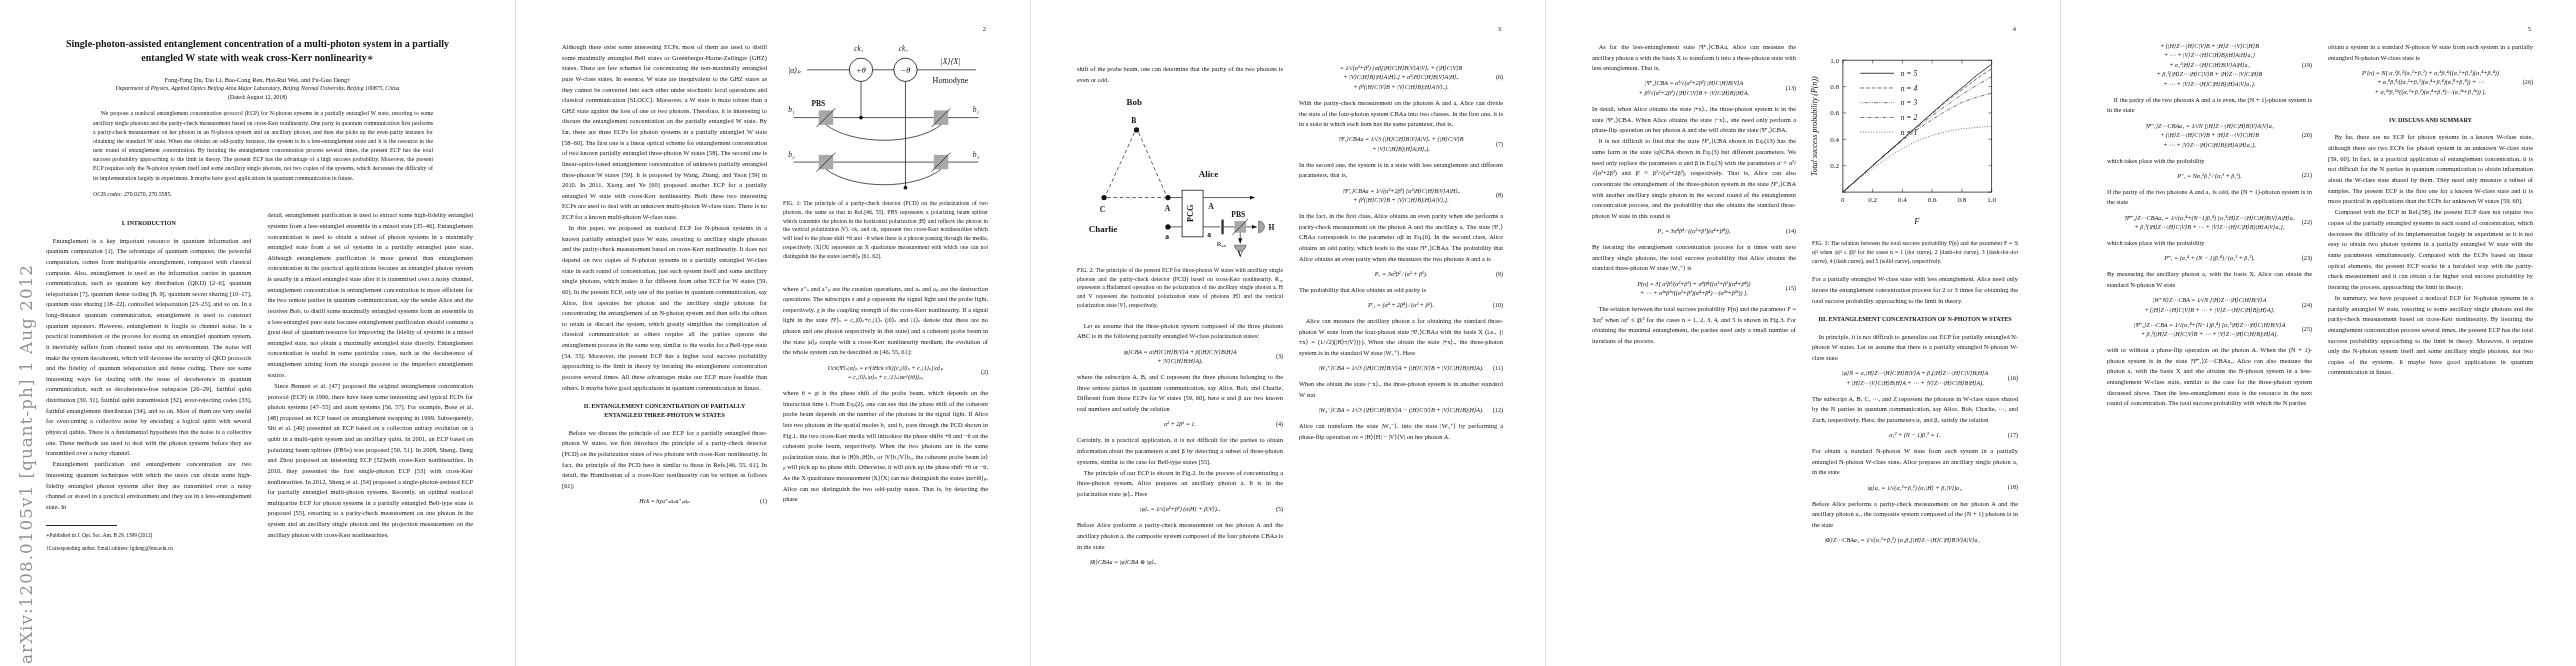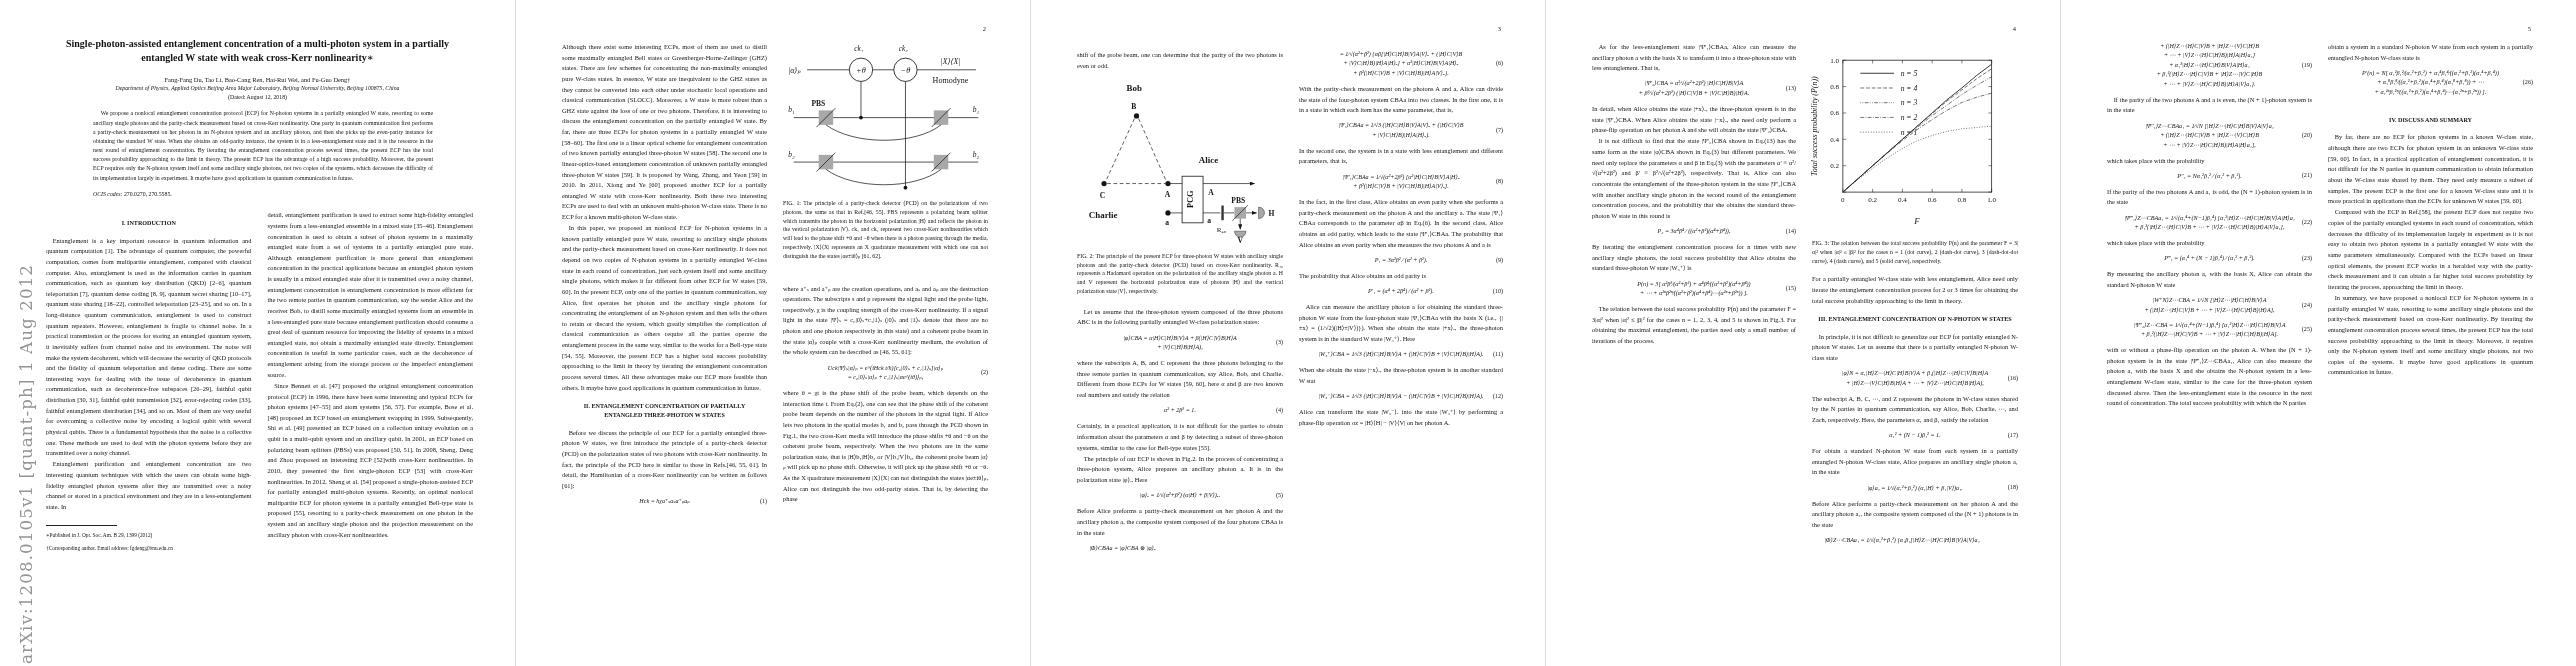--- a/index.html
+++ b/index.html
@@ -131,21 +131,21 @@
         <p class="par cont" style="margin-top:23px;">where a⁺ₛ and a⁺ₚ are the creation operations, and aₛ and aₚ are the destruction operations. The subscripts s and p represent the signal light and the probe light, respectively. χ is the coupling strength of the cross-Kerr nonlinearity. If a signal light in the state |Ψ⟩ₛ = c₀|0⟩ₛ+c₁|1⟩ₛ (|0⟩ₛ and |1⟩ₛ denote that there are no photon and one photon respectively in this state) and a coherent probe beam in the state |α⟩ₚ couple with a cross-Kerr nonlinearity medium, the evolution of the whole system can be described as [46, 55, 61]:</p>
         <div class="eq"><span>Uck|Ψ⟩ₛ|α⟩ₚ = e^(iHck t/ħ)[c₀|0⟩ₛ + c₁|1⟩ₛ]|α⟩ₚ
 = c₀|0⟩ₛ|α⟩ₚ + c₁|1⟩ₛ|αe^(iθ)⟩ₚ,</span><span class="num">(2)</span></div>
         <p class="par cont">where θ = χt is the phase shift of the probe beam, which depends on the interaction time t. From Eq.(2), one can see that the phase shift of the coherent probe beam depends on the number of the photons in the signal light. If Alice lets two photons in the spatial modes b₁ and b₂ pass through the PCD shown in Fig.1, the two cross-Kerr media will introduce the phase shifts +θ and −θ on the coherent probe beam, respectively. When the two photons are in the same polarization state, that is |H⟩b₁|H⟩b₂ or |V⟩b₁|V⟩b₂, the coherent probe beam |α⟩ₚ will pick up no phase shift. Otherwise, it will pick up the phase shift +θ or −θ. As the X quadrature measurement |X⟩⟨X| can not distinguish the states |αe±iθ⟩ₚ, Alice can not distinguish the two odd-parity states. That is, by detecting the phase</p>
       </div>
     </div>
   </div>
 
   <div class="page">
     <div class="pageno">3</div>
-    <div class="cols" style="padding-top:50px;">
+    <div class="cols" style="padding-top:64px;">
       <div class="col">
         <p class="par cont">shift of the probe beam, one can determine that the parity of the two photons is even or odd.</p>
         <figure style="margin-top:5.6px;">
           <svg width="220" height="167" viewBox="0 0 420 318" style="margin-left:-7.2px;font-size:11.5px">
             <defs>
               <marker id="ah2" markerWidth="9" markerHeight="8" refX="7" refY="3" orient="auto">
                   <path d="M0,0 L8,3 L0,6 z" fill="#141414"></path>
                 </marker>
             </defs>
             <text class="bld" x="108" y="26" font-size="17">Bob</text>

